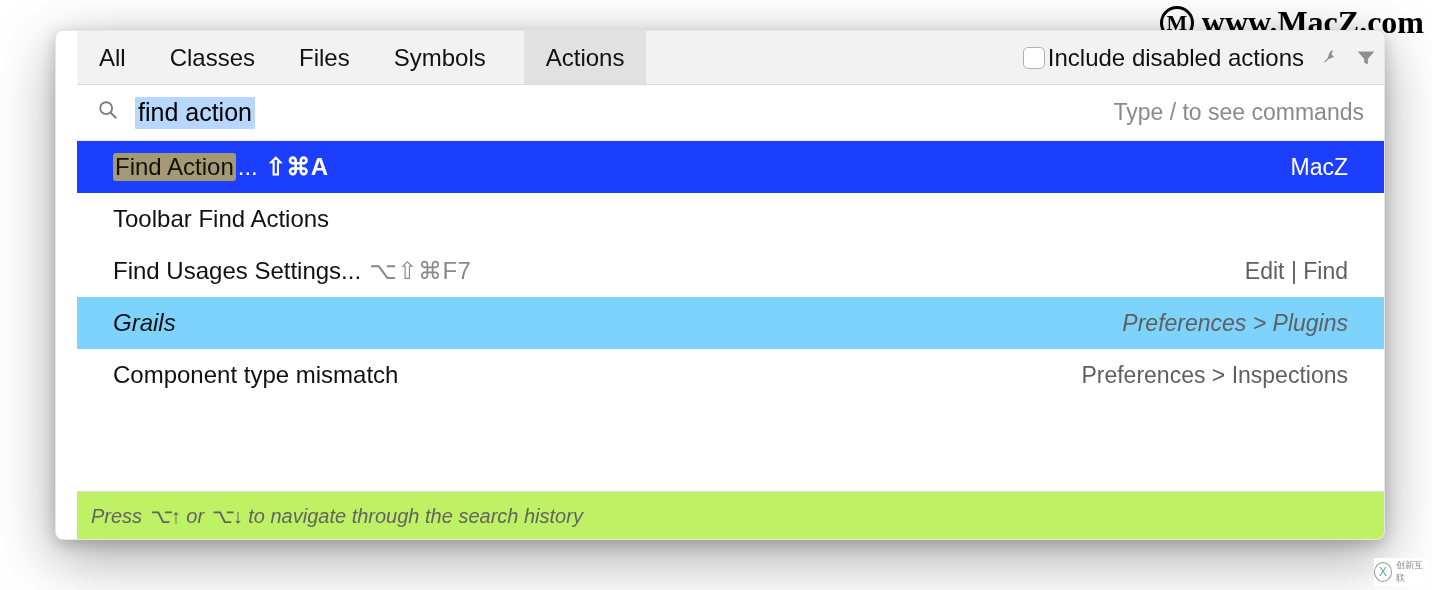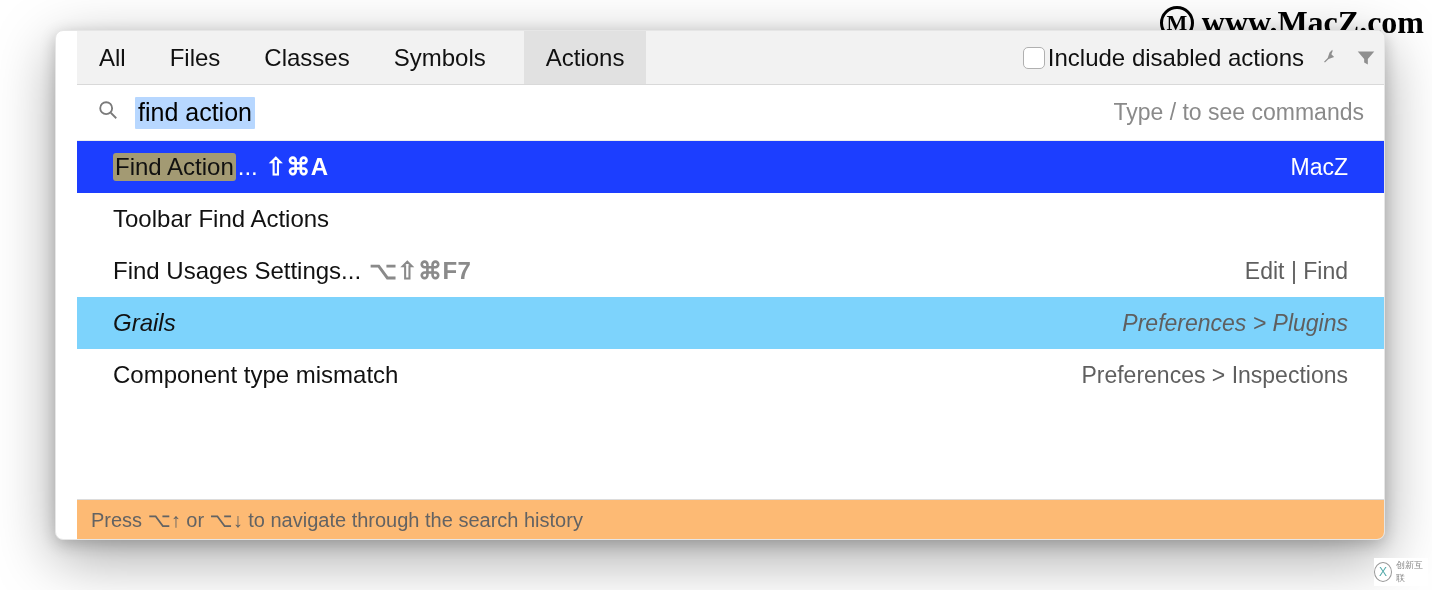--- a/index.html
+++ b/index.html
@@ -60,25 +60,25 @@
     font-size: 24px; color:#111; justify-content: space-between;
   }
   .row-left { display:flex; align-items:baseline; gap: 2px; }
   .row .context { color:#5f5f5f; font-size:23px; }
   .row.odd { background:#7dd3fc;font-style:italic; }
   .row.selected { background:#1c3eff; color:#fff; }
   .row.selected .context { color:#fff; }
   .match { background: rgba(187,170,90,0.85); border-radius:3px; padding:0 2px; color:#000; }
   .row.selected .match { color:#111; }
   .shortcut { font-weight:700; margin-left: 6px; letter-spacing: 0.5px; }
-  .shortcut.dim { color:#8a8a8a; font-weight:700; }
+  .shortcut.dim { color:#8a8a8a; font-weight:400; }
   .footer {
-    height: 40px; background:#fdba74; border-top:1px solid #dcdcdc;
+    height: 48px; background:#bef264; border-top:1px solid #dcdcdc;
     display:flex; align-items:center; padding: 0 14px;
-    color:#636363; font-size:20px;
+    color:#636363; font-size:20px;font-style:italic;
   }
   .watermark {
     position:absolute; right:8px; top:4px; color:#000; font-weight:800; font-size:32px;
     display:flex; align-items:center; gap:8px; font-family: Georgia, "Times New Roman", serif;
     text-shadow: -1px -1px 0 #fff, 1px -1px 0 #fff, -1px 1px 0 #fff, 1px 1px 0 #fff;
   }
   .watermark .wm-icon {
     width:34px; height:34px; border:3px solid #000; border-radius:50%;
     display:inline-flex; align-items:center; justify-content:center; font-size:22px; font-weight:900;
     background:#fff; box-shadow: 0 0 0 2px #fff;
@@ -98,24 +98,24 @@
   <span>www.MacZ.com</span>
 </div>
 
 <div class="shadow-wrap">
 
   <div class="tabbar">
     <div class="tab">
         <span>All</span>
       </div>
     <div class="tab">
+        <span>Classes</span>
+      </div>
+    <div class="tab">
         <span>Files</span>
-      </div>
-    <div class="tab">
-        <span>Classes</span>
       </div>
     <div class="tab">
         <span>Symbols</span>
       </div>
     <div class="tab selected">
         <span>Actions</span>
       </div>
     <div class="tabbar-spacer"></div>
     <div class="include">
       <span class="checkbox"></span>

